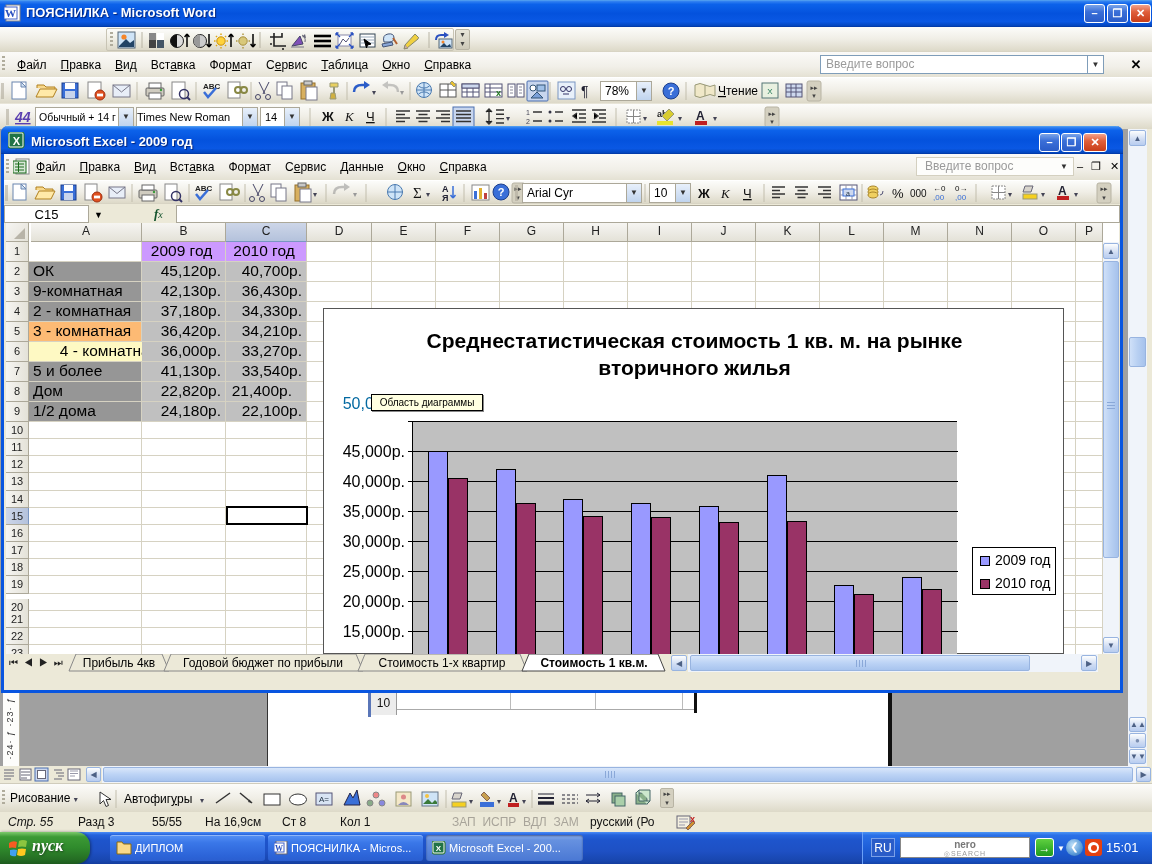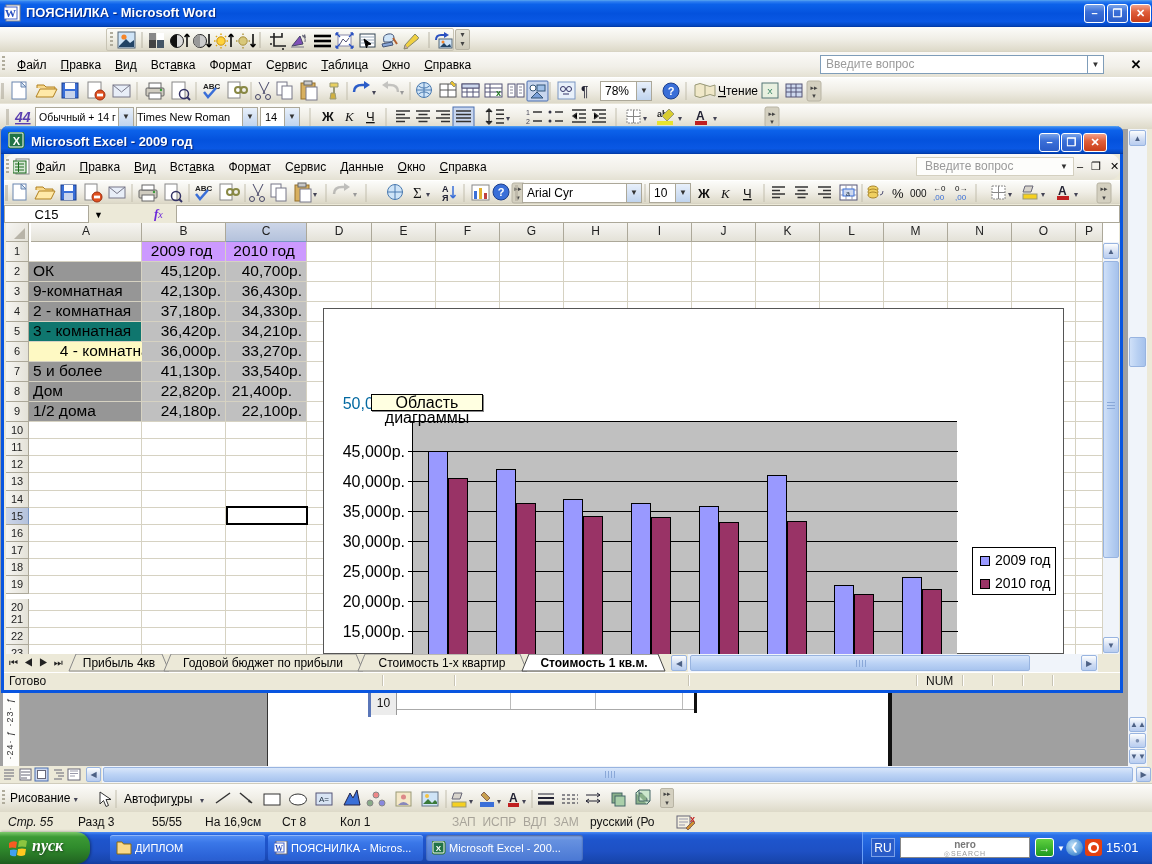--- a/index.html
+++ b/index.html
@@ -525,21 +525,21 @@
         <rect x="0" y="0" width="16" height="16" rx="2" fill="#fff" stroke="#1a6b1a"></rect>
         <rect x="1.5" y="1.5" width="13" height="13" fill="#217346"></rect>
         <text x="8.5" y="12.5" font-size="11" font-weight="bold" fill="#fff" text-anchor="middle">X</text>
       </svg>
     <div class="abs" style="left:30px;top:8px;text-shadow:1px 1px 1px #00227a;">Microsoft Excel - 2009 год</div>
     <div class="abs tb-btn" style="left:1038px;top:7px;">–</div>
     <div class="abs tb-btn" style="left:1060px;top:7px;">❐</div>
     <div class="abs tb-btn tb-close" style="left:1082px;top:7px;width:24px;">✕</div>
   </div>
 
-  <div class="abs menubar" style="left:0;top:28px;width:1116px;height:26px;border-radius:11px;">
+  <div class="abs menubar" style="left:0;top:28px;width:1116px;height:26px;">
     <div class="abs" style="left:2px;top:5px;width:3px;height:16px;background:repeating-linear-gradient(180deg,#b0ac9c 0 2px,transparent 2px 4px);"></div>
     <svg class="abs" style="left:9px;top:4px;" width="18" height="18" viewBox="0 0 18 18">
         <rect x="3" y="1" width="13" height="15" fill="#fff" stroke="#888"></rect>
         <rect x="0" y="3" width="13" height="12" fill="#d8e8d8" stroke="#1a6b1a"></rect>
         <path d="M2 6 h9 M2 9 h9 M2 12 h9 M5.5 4 v10" stroke="#1a6b1a" fill="none"></path>
       </svg>
     <div style="position:absolute;left:25px;top:6px;font-size:12px;">
       <span class="menuitem" style="padding:0 7px;"><span>Ф</span>айл</span><span class="menuitem" style="padding:0 7px;"><span>П</span>равка</span><span class="menuitem" style="padding:0 7px;"><span>В</span>ид</span><span class="menuitem" style="padding:0 7px;">Вст<span>а</span>вка</span><span class="menuitem" style="padding:0 7px;">Фор<span>м</span>ат</span><span class="menuitem" style="padding:0 7px;">С<span>е</span>рвис</span><span class="menuitem" style="padding:0 7px;"><span>Д</span>анные</span><span class="menuitem" style="padding:0 7px;"><span>О</span>кно</span><span class="menuitem" style="padding:0 7px;"><span>С</span>правка</span>
     </div>
     <div class="abs" style="left:912px;top:3px;width:158px;height:19px;background:#fdfdfb;border:1px solid #d4d0c0;font-size:12px;color:#9a9a9a;line-height:17px;padding-left:8px;">Введите вопрос</div>
@@ -700,21 +700,21 @@
           <text x="1100" y="19" font-size="7" fill="#444" text-anchor="middle">▾</text>
         </g>
     </svg>
     <div class="abs combo" style="left:518px;top:2px;width:120px;"><span style="padding-left:4px;line-height:18px;">Arial Cyr</span><span class="ca">▼</span></div>
     <div class="abs combo" style="left:645px;top:2px;width:42px;"><span style="padding-left:4px;line-height:18px;">10</span><span class="ca">▼</span></div>
   </div>
 
   <div class="abs" style="left:0;top:79px;width:1116px;height:18px;background:#ece9d8;">
     <div class="abs" style="left:0;top:0;width:85px;height:18px;background:#fff;border:1px solid #aca899;font-size:13px;text-align:center;padding-top:1px;">C15</div>
     <div class="abs" style="left:90px;top:5px;font-size:9px;color:#000;">▼</div>
-    <div class="abs" style="left:150px;top:1px;width:20px;height:16px;font-size:13px;font-style:italic;font-family:'Liberation Serif';color:#6d28d9;"><b><i>f</i></b><span style="font-size:10px;">x</span></div>
+    <div class="abs" style="left:150px;top:1px;width:20px;height:16px;font-size:13px;font-style:italic;font-family:'Liberation Serif';color:#14532d;"><b><i>f</i></b><span style="font-size:10px;">x</span></div>
     <div class="abs" style="left:172px;top:0;width:944px;height:18px;background:#fff;border:1px solid #aca899;"></div>
   </div>
 
   <div id="sheet" class="abs" style="left:2px;top:97px;width:1113px;height:431px;background:#fff;overflow:hidden;">
 
     <div id="colhdr" class="abs" style="left:0;top:0;width:1113px;height:19px;">
         <div class="hcell" style="left: 25px; width: 111px; height: 19px;">A</div>
         <div class="hcell" style="left: 136px; width: 84px; height: 19px;">B</div>
         <div class="hcell" style="left: 220px; width: 81px; height: 19px; background: linear-gradient(rgb(205, 214, 232), rgb(180, 194, 220)); border-bottom: 1px solid rgb(122, 150, 194);">C</div>
         <div class="hcell" style="left: 301px; width: 65px; height: 19px;">D</div>
@@ -805,38 +805,39 @@
         <div class="cell abs" style="left: 197px; top: 0px; width: 81px; height: 20px; background: rgb(204, 153, 255); text-align: center; line-height: 18px; padding: 0px 4px 0px 0px;">2010 год</div>
         <div class="cell abs" style="left: 0px; top: 20px; width: 113px; height: 20px; background: rgb(150, 150, 150); text-align: left; line-height: 18px; padding: 0px 0px 0px 4px;">ОК</div>
         <div class="cell abs" style="left: 113px; top: 20px; width: 84px; height: 20px; background: rgb(192, 192, 192); text-align: right; line-height: 18px; padding: 0px 4px 0px 0px;">45,120р.</div>
         <div class="cell abs" style="left: 197px; top: 20px; width: 81px; height: 20px; background: rgb(192, 192, 192); text-align: right; line-height: 18px; padding: 0px 4px 0px 0px;">40,700р.</div>
         <div class="cell abs" style="left: 0px; top: 40px; width: 113px; height: 20px; background: rgb(150, 150, 150); text-align: left; line-height: 18px; padding: 0px 0px 0px 4px;">9-комнатная</div>
         <div class="cell abs" style="left: 113px; top: 40px; width: 84px; height: 20px; background: rgb(192, 192, 192); text-align: right; line-height: 18px; padding: 0px 4px 0px 0px;">42,130р.</div>
         <div class="cell abs" style="left: 197px; top: 40px; width: 81px; height: 20px; background: rgb(192, 192, 192); text-align: right; line-height: 18px; padding: 0px 4px 0px 0px;">36,430р.</div>
         <div class="cell abs" style="left: 0px; top: 60px; width: 113px; height: 20px; background: rgb(150, 150, 150); text-align: left; line-height: 18px; padding: 0px 0px 0px 4px;">2 - комнатная</div>
         <div class="cell abs" style="left: 113px; top: 60px; width: 84px; height: 20px; background: rgb(192, 192, 192); text-align: right; line-height: 18px; padding: 0px 4px 0px 0px;">37,180р.</div>
         <div class="cell abs" style="left: 197px; top: 60px; width: 81px; height: 20px; background: rgb(192, 192, 192); text-align: right; line-height: 18px; padding: 0px 4px 0px 0px;">34,330р.</div>
-        <div class="cell abs" style="left: 0px; top: 80px; width: 113px; height: 20px; background: #0f766e; text-align: left; line-height: 18px; padding: 0px 0px 0px 4px;">3 - комнатная</div>
+        <div class="cell abs" style="left: 0px; top: 80px; width: 113px; height: 20px; background: #fdba74; text-align: left; line-height: 18px; padding: 0px 0px 0px 4px;">3 - комнатная</div>
         <div class="cell abs" style="left: 113px; top: 80px; width: 84px; height: 20px; background: rgb(192, 192, 192); text-align: right; line-height: 18px; padding: 0px 4px 0px 0px;">36,420р.</div>
         <div class="cell abs" style="left: 197px; top: 80px; width: 81px; height: 20px; background: rgb(192, 192, 192); text-align: right; line-height: 18px; padding: 0px 4px 0px 0px;">34,210р.</div>
         <div class="cell abs" style="left: 0px; top: 100px; width: 130px; height: 20px; background: #fef9c3; text-align: right; line-height: 18px; padding: 0px 0px 0px 4px;">4 - комнатная</div>
         <div class="cell abs" style="left: 113px; top: 100px; width: 84px; height: 20px; background: rgb(192, 192, 192); text-align: right; line-height: 18px; padding: 0px 4px 0px 0px;">36,000р.</div>
         <div class="cell abs" style="left: 197px; top: 100px; width: 81px; height: 20px; background: rgb(192, 192, 192); text-align: right; line-height: 18px; padding: 0px 4px 0px 0px;">33,270р.</div>
         <div class="cell abs" style="left: 0px; top: 120px; width: 113px; height: 20px; background: rgb(150, 150, 150); text-align: left; line-height: 18px; padding: 0px 0px 0px 4px;">5 и более</div>
         <div class="cell abs" style="left: 113px; top: 120px; width: 84px; height: 20px; background: rgb(192, 192, 192); text-align: right; line-height: 18px; padding: 0px 4px 0px 0px;">41,130р.</div>
         <div class="cell abs" style="left: 197px; top: 120px; width: 81px; height: 20px; background: rgb(192, 192, 192); text-align: right; line-height: 18px; padding: 0px 4px 0px 0px;">33,540р.</div>
         <div class="cell abs" style="left: 0px; top: 140px; width: 113px; height: 20px; background: rgb(150, 150, 150); text-align: left; line-height: 18px; padding: 0px 0px 0px 4px;">Дом</div>
         <div class="cell abs" style="left: 113px; top: 140px; width: 84px; height: 20px; background: rgb(192, 192, 192); text-align: right; line-height: 18px; padding: 0px 4px 0px 0px;">22,820р.</div>
         <div class="cell abs" style="left: 197px; top: 140px; width: 81px; height: 20px; background: rgb(192, 192, 192); text-align: right; line-height: 18px; padding: 0px 14px 0px 0px;">21,400р.</div>
         <div class="cell abs" style="left: 0px; top: 160px; width: 113px; height: 20px; background: rgb(150, 150, 150); text-align: left; line-height: 18px; padding: 0px 0px 0px 4px;">1/2 дома</div>
         <div class="cell abs" style="left: 113px; top: 160px; width: 84px; height: 20px; background: rgb(192, 192, 192); text-align: right; line-height: 18px; padding: 0px 4px 0px 0px;">24,180р.</div>
         <div class="cell abs" style="left: 197px; top: 160px; width: 81px; height: 20px; background: rgb(192, 192, 192); text-align: right; line-height: 18px; padding: 0px 4px 0px 0px;">22,100р.</div>
       </div>
 
     <div id="chart" class="abs" style="left:317px;top:85px;width:741px;height:346px;background:#fff;border:1px solid #555;">
+      <div class="abs" style="left:0;top:18px;width:741px;text-align:center;font-size:21px;font-weight:bold;color:#000;line-height:27px;">Среднестатистическая стоимость 1 кв. м. на рынке<br>вторичного жилья</div>
 
       <div id="plot" class="abs" style="left:88px;top:112px;width:545px;height:234px;background:#c0c0c0;border-left:1px solid #000;border-top:1px solid #000;">
           <div class="abs" style="left: 0px; top: 29px; width: 545px; height: 1px; background: rgb(0, 0, 0);"></div>
           <div class="abs" style="left: 0px; top: 59px; width: 545px; height: 1px; background: rgb(0, 0, 0);"></div>
           <div class="abs" style="left: 0px; top: 89px; width: 545px; height: 1px; background: rgb(0, 0, 0);"></div>
           <div class="abs" style="left: 0px; top: 119px; width: 545px; height: 1px; background: rgb(0, 0, 0);"></div>
           <div class="abs" style="left: 0px; top: 149px; width: 545px; height: 1px; background: rgb(0, 0, 0);"></div>
           <div class="abs" style="left: 0px; top: 179px; width: 545px; height: 1px; background: rgb(0, 0, 0);"></div>
           <div class="abs" style="left: 0px; top: 209px; width: 545px; height: 1px; background: rgb(0, 0, 0);"></div>
           <div class="abs" style="left: 15px; top: 29.28px; width: 20px; height: 204.72px; background: rgb(153, 153, 255); border-width: 1px 1px 0px; border-top-style: solid; border-right-style: solid; border-bottom-style: initial; border-left-style: solid; border-top-color: rgb(0, 0, 0); border-right-color: rgb(0, 0, 0); border-bottom-color: initial; border-left-color: rgb(0, 0, 0); border-image: initial;"></div>
@@ -868,21 +869,21 @@
           <div class="abs" style="right: 9px; top: 224px; font-size: 16px; color: rgb(0, 0, 0);">30,000р.</div>
           <div class="abs" style="right: 0px; top: 232px; width: 6px; height: 1px; background: rgb(0, 0, 0);"></div>
           <div class="abs" style="right: 9px; top: 254px; font-size: 16px; color: rgb(0, 0, 0);">25,000р.</div>
           <div class="abs" style="right: 0px; top: 262px; width: 6px; height: 1px; background: rgb(0, 0, 0);"></div>
           <div class="abs" style="right: 9px; top: 284px; font-size: 16px; color: rgb(0, 0, 0);">20,000р.</div>
           <div class="abs" style="right: 0px; top: 292px; width: 6px; height: 1px; background: rgb(0, 0, 0);"></div>
           <div class="abs" style="right: 9px; top: 314px; font-size: 16px; color: rgb(0, 0, 0);">15,000р.</div>
           <div class="abs" style="right: 0px; top: 322px; width: 6px; height: 1px; background: rgb(0, 0, 0);"></div>
         </div>
 
-      <div class="abs" style="left:47px;top:85px;width:112px;height:17px;background:#ffffe1;border:1px solid #000;box-shadow:1px 1px 0 #888;font-size:16px;text-align:center;line-height:15px;color:#000;">Область диаграммы</div>
+      <div class="abs" style="left:47px;top:85px;width:112px;height:17px;background:#ffffe1;border:1px solid #000;box-shadow:1px 1px 0 #888;font-size:10px;text-align:center;line-height:15px;color:#000;">Область диаграммы</div>
 
       <div class="abs" style="left:648px;top:238px;width:84px;height:48px;background:#fff;border:1px solid #000;font-size:14px;">
         <div class="abs" style="left:7px;top:8px;width:10px;height:10px;background:#9999ff;border:1px solid #000;"></div>
         <div class="abs" style="left:22px;top:4px;">2009 год</div>
         <div class="abs" style="left:7px;top:31px;width:10px;height:10px;background:#993366;border:1px solid #000;"></div>
         <div class="abs" style="left:22px;top:27px;">2010 год</div>
       </div>
     </div>
 
     <div class="abs" style="left:220px;top:283px;width:82px;height:19px;border:2px solid #000;background:#fff;"></div>
@@ -907,32 +908,20 @@
       <text x="438" y="13" font-size="12" text-anchor="middle" fill="#000">Стоимость 1-х квартир</text>
       <text x="590" y="13" font-size="12" font-weight="bold" text-anchor="middle" fill="#000">Стоимость 1 кв.м.</text>
     </svg>
     <div class="abs sb-btn" style="left:667px;top:1px;width:16px;height:16px;font-size:8px;line-height:15px;">◀</div>
     <div class="abs sb-track" style="left:684px;top:0;width:410px;height:18px;"></div>
     <div class="abs sb-thumb-h" style="left:686px;top:1px;width:340px;height:16px;"></div>
     <div class="abs" style="left:852px;top:6px;width:12px;height:7px;background:repeating-linear-gradient(90deg,#8aa8d8 0 1px,transparent 1px 3px);"></div>
     <div class="abs sb-btn" style="left:1077px;top:1px;width:16px;height:16px;font-size:8px;line-height:15px;">▶</div>
   </div>
 
-  <div class="abs" style="left:0;top:546px;width:1116px;height:15px;background:#ece9d8;border-top:1px solid #fff;font-size:12px;color:#111;">
-    <span class="abs" style="left:5px;top:1px;">Готово</span>
-    <span class="abs" style="left:922px;top:1px;">NUM</span>
-    <div class="abs" style="left:378px;top:2px;width:1px;height:11px;background:#c8c4b4;box-shadow:1px 0 0 #fff;"></div>
-    <div class="abs" style="left:450px;top:2px;width:1px;height:11px;background:#c8c4b4;box-shadow:1px 0 0 #fff;"></div>
-    <div class="abs" style="left:684px;top:2px;width:1px;height:11px;background:#c8c4b4;box-shadow:1px 0 0 #fff;"></div>
-    <div class="abs" style="left:912px;top:2px;width:1px;height:11px;background:#c8c4b4;box-shadow:1px 0 0 #fff;"></div>
-    <div class="abs" style="left:958px;top:2px;width:1px;height:11px;background:#c8c4b4;box-shadow:1px 0 0 #fff;"></div>
-    <div class="abs" style="left:988px;top:2px;width:1px;height:11px;background:#c8c4b4;box-shadow:1px 0 0 #fff;"></div>
-    <div class="abs" style="left:1018px;top:2px;width:1px;height:11px;background:#c8c4b4;box-shadow:1px 0 0 #fff;"></div>
-    <div class="abs" style="left:1048px;top:2px;width:1px;height:11px;background:#c8c4b4;box-shadow:1px 0 0 #fff;"></div>
-  </div>
 </div>
 
 <div id="taskbar" class="abs">
   <div class="abs" style="left:0;top:0;width:90px;height:32px;background:linear-gradient(180deg,#7eca6c 0%,#3c9a35 15%,#2f8a2c 50%,#256e24 85%,#1d5a1e 100%);border-radius:0 14px 14px 0;box-shadow:1px 0 3px rgba(0,0,0,.4);">
     <svg class="abs" style="left:8px;top:7px;" width="20" height="19" viewBox="0 0 20 19">
         <g>
           <path d="M1 4 Q5 1 9 3 L8 9 Q4 8 1 9 Z" fill="#f65b22"></path>
           <path d="M11 2 Q15 0 19 2 L18 8 Q14 7 10 8 Z" fill="#8bc53f"></path>
           <path d="M2 11 Q6 10 9 11 L8 17 Q5 18 2 16 Z" fill="#40a0f0"></path>
           <path d="M10 10 Q14 9 18 10 L17 16 Q13 18 9 16 Z" fill="#ffc820"></path>

